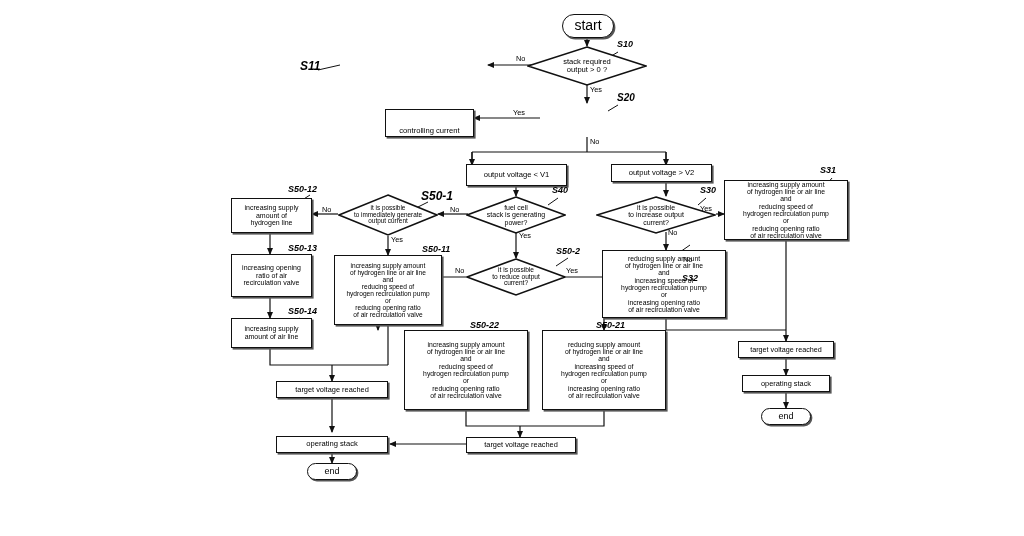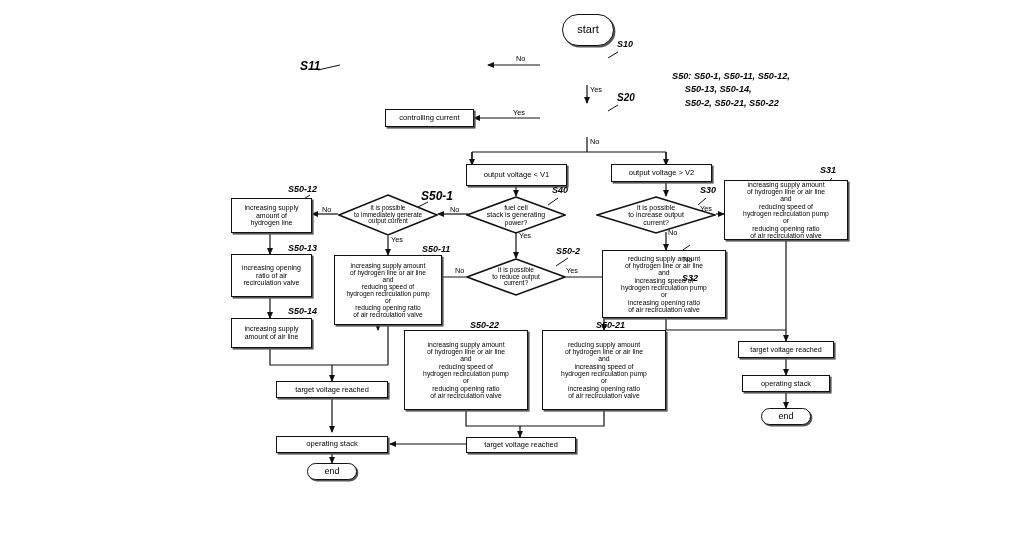--- a/index.html
+++ b/index.html
@@ -108,30 +108,37 @@
       <path d="M568,258 L556,266"></path>
       <path d="M432,256 L420,264"></path>
       <path d="M310,195 L296,204"></path>
       <path d="M300,255 L288,262"></path>
       <path d="M300,318 L288,326"></path>
       <path d="M630,332 L618,340"></path>
       <path d="M492,332 L480,340"></path>
     </g>
   </svg>
 
-  <div class="node term" style="left:562px;top:14px;width:52px;height:32px;font-size:11px;">
+  <div class="node term" style="left:562px;top:14px;width:52px;height:24px;font-size:14px;">
     <span class="t">start</span>
   </div>
   <div class="node term" style="left:307px;top:463px;width:50px;height:17px;font-size:9px;">
     <span class="t">end</span>
   </div>
   <div class="node term" style="left:761px;top:408px;width:50px;height:17px;font-size:9px;">
     <span class="t">end</span>
   </div>
 
+  <div class="dia" style="left:527px;top:46px;width:120px;height:40px;">
+    <svg width="120" height="40" viewBox="0 0 120 40">
+        <polygon points="60,1 119,20 60,39 1,20" fill="#fff" stroke="#111" stroke-width="1.6"></polygon>
+      </svg>
+    <div class="dtext" style="font-size:7.6px;white-space:pre;">stack required
+output &gt; 0 ?</div>
+  </div>
 
 
   <div class="dia" style="left:466px;top:196px;width:100px;height:38px;">
     <svg width="100" height="38" viewBox="0 0 100 38">
         <polygon points="50,1 99,19 50,37 1,19" fill="#fff" stroke="#111" stroke-width="1.6"></polygon>
       </svg>
     <div class="dtext" style="font-size:7px;white-space:pre;">fuel cell
 stack is generating
 power?</div>
   </div>
@@ -157,21 +164,21 @@
   <div class="dia" style="left:466px;top:258px;width:100px;height:38px;">
     <svg width="100" height="38" viewBox="0 0 100 38">
         <polygon points="50,1 99,19 50,37 1,19" fill="#fff" stroke="#111" stroke-width="1.6"></polygon>
       </svg>
     <div class="dtext" style="font-size:6.6px;white-space:pre;">it is possible
 to reduce output
 current?</div>
   </div>
 
 
-  <div class="node box" style="left:385px;top:109px;width:89px;height:18px;font-size:7.6px;">
+  <div class="node box" style="left:385px;top:109px;width:89px;height:28px;font-size:7.6px;align-items:flex-end;">
     <span class="t">controlling current</span>
   </div>
 
   <div class="node box" style="left:466px;top:164px;width:101px;height:22px;font-size:7.6px;">
     <span class="t">output voltage &lt; V1</span>
   </div>
 
   <div class="node box" style="left:611px;top:164px;width:101px;height:18px;font-size:7.6px;">
     <span class="t">output voltage &gt; V2</span>
   </div>
@@ -291,17 +298,14 @@
   <div class="yn" style="left:450px;top:205px;font-size:7.4px;">No</div>
   <div class="yn" style="left:519px;top:231px;font-size:7.4px;">Yes</div>
   <div class="yn" style="left:700px;top:204px;font-size:7.4px;">Yes</div>
   <div class="yn" style="left:668px;top:228px;font-size:7.4px;">No</div>
   <div class="yn" style="left:322px;top:205px;font-size:7.4px;">No</div>
   <div class="yn" style="left:391px;top:235px;font-size:7.4px;">Yes</div>
   <div class="yn" style="left:683px;top:255px;font-size:7.4px;">No</div>
   <div class="yn" style="left:455px;top:266px;font-size:7.4px;">No</div>
   <div class="yn" style="left:566px;top:266px;font-size:7.4px;">Yes</div>
 
-  <div class="legend" style="left:672px;top:70px;font-size:9.2px;">S50: S50-1, S50-11, S50-12,
-     S50-13, S50-14,
-     S50-2, S50-21, S50-22</div>
 
 </div>
 
 </body></html>

